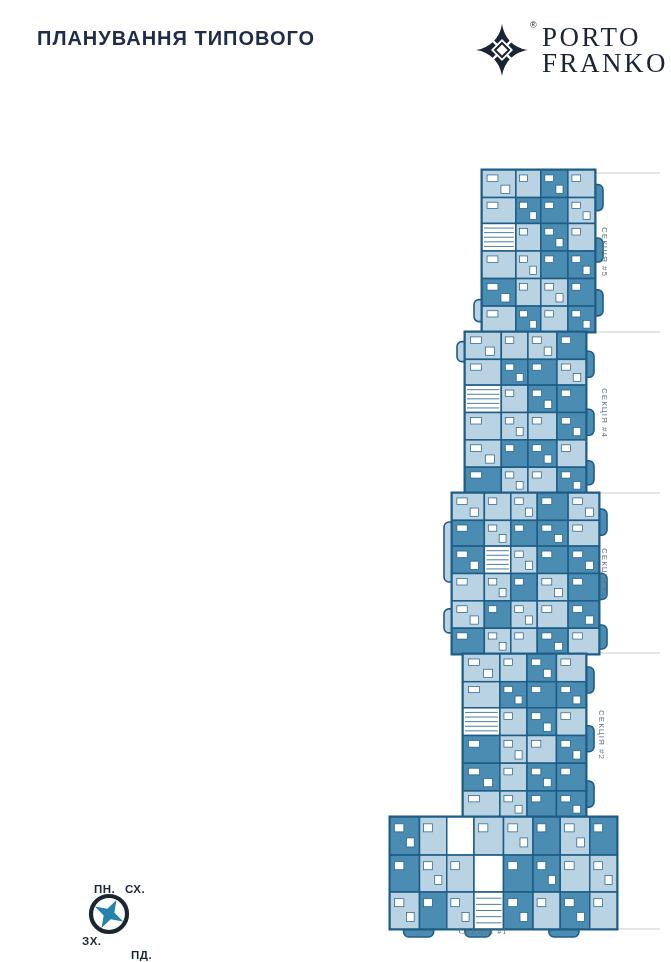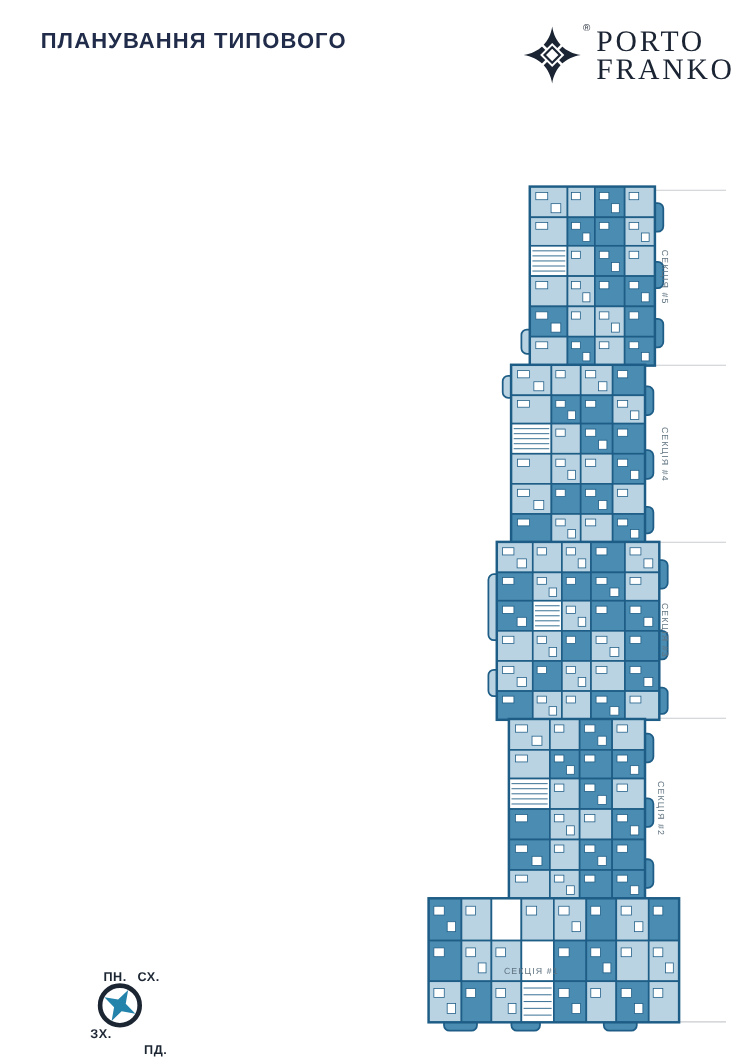--- a/index.html
+++ b/index.html
@@ -422,21 +422,21 @@
         <rect x="117.9265" y="81.6928" width="9.443200000000001" height="8" fill="#ffffff" stroke="#1e5d86" stroke-width="0.7"></rect>
         <rect x="130.0256" y="95.36800000000001" width="7.672600000000001" height="9" fill="#ffffff" stroke="#1e5d86" stroke-width="0.7"></rect>
         <rect x="143.01" y="75.04" width="27.24" height="36.959999999999994" fill="#b9d3e3" stroke="#1e5d86" stroke-width="1.5"></rect>
         <rect x="147.096" y="81.6928" width="8.7168" height="8" fill="#ffffff" stroke="#1e5d86" stroke-width="0.7"></rect>
         <rect x="170.25" y="75.04" width="29.51" height="36.959999999999994" fill="#4b8cb2" stroke="#1e5d86" stroke-width="1.5"></rect>
         <rect x="174.6765" y="81.6928" width="9.443200000000001" height="8" fill="#ffffff" stroke="#1e5d86" stroke-width="0.7"></rect>
         <rect x="186.7756" y="95.36800000000001" width="7.672600000000001" height="9" fill="#ffffff" stroke="#1e5d86" stroke-width="0.7"></rect>
         <rect x="199.76" y="75.04" width="27.24" height="36.959999999999994" fill="#b9d3e3" stroke="#1e5d86" stroke-width="1.5"></rect>
         <rect x="203.846" y="81.6928" width="8.7168" height="8" fill="#ffffff" stroke="#1e5d86" stroke-width="0.7"></rect>
       </svg>
-      <div class="section-label horizontal" style="left: 483px; top: 883px;">СЕКЦІЯ #1</div>
+      <div class="section-label horizontal" style="left: 483px; top: 931px; font-family: Liberation Serif, serif;">СЕКЦІЯ #1</div>
     </div>
 
   <div class="compass">
     <span class="compass-label compass-nw">ПН.</span>
     <span class="compass-label compass-ne">СХ.</span>
     <span class="compass-label compass-sw">ЗХ.</span>
     <span class="compass-label compass-se">ПД.</span>
     <svg class="compass-svg" width="46" height="46" viewBox="-23 -23 46 46">
       <circle cx="0" cy="0" r="18" fill="#ffffff" stroke="#1c2633" stroke-width="4.2"></circle>
       <polygon points="7.5,-14.1 5.3,-1.6 14.1,7.5 1.6,5.3 -7.5,14.1 -5.3,1.6 -14.1,-7.5 -1.6,-5.3" fill="#2383ab"></polygon>

